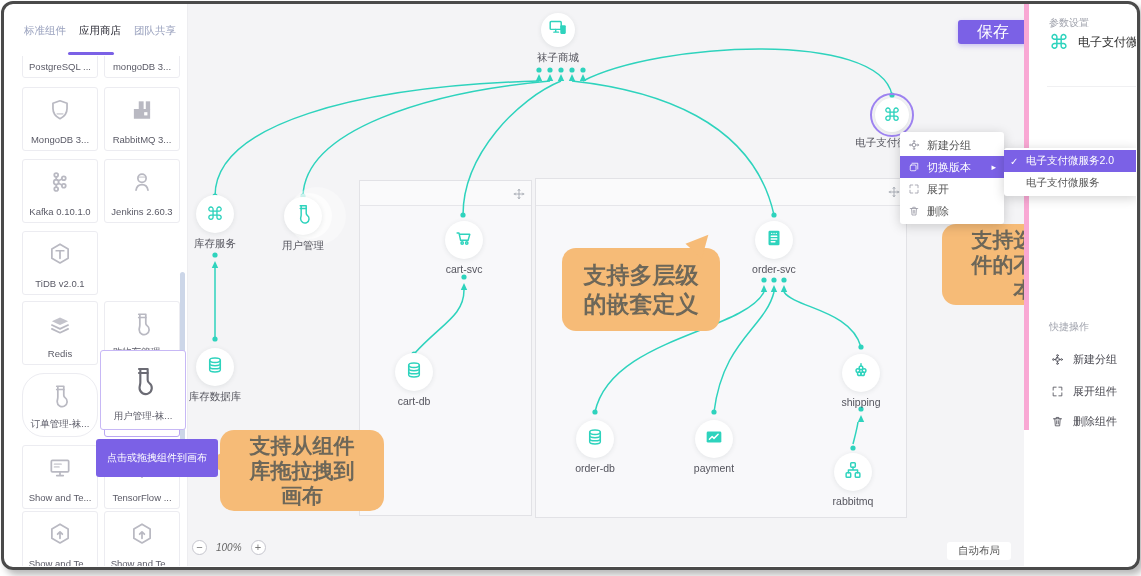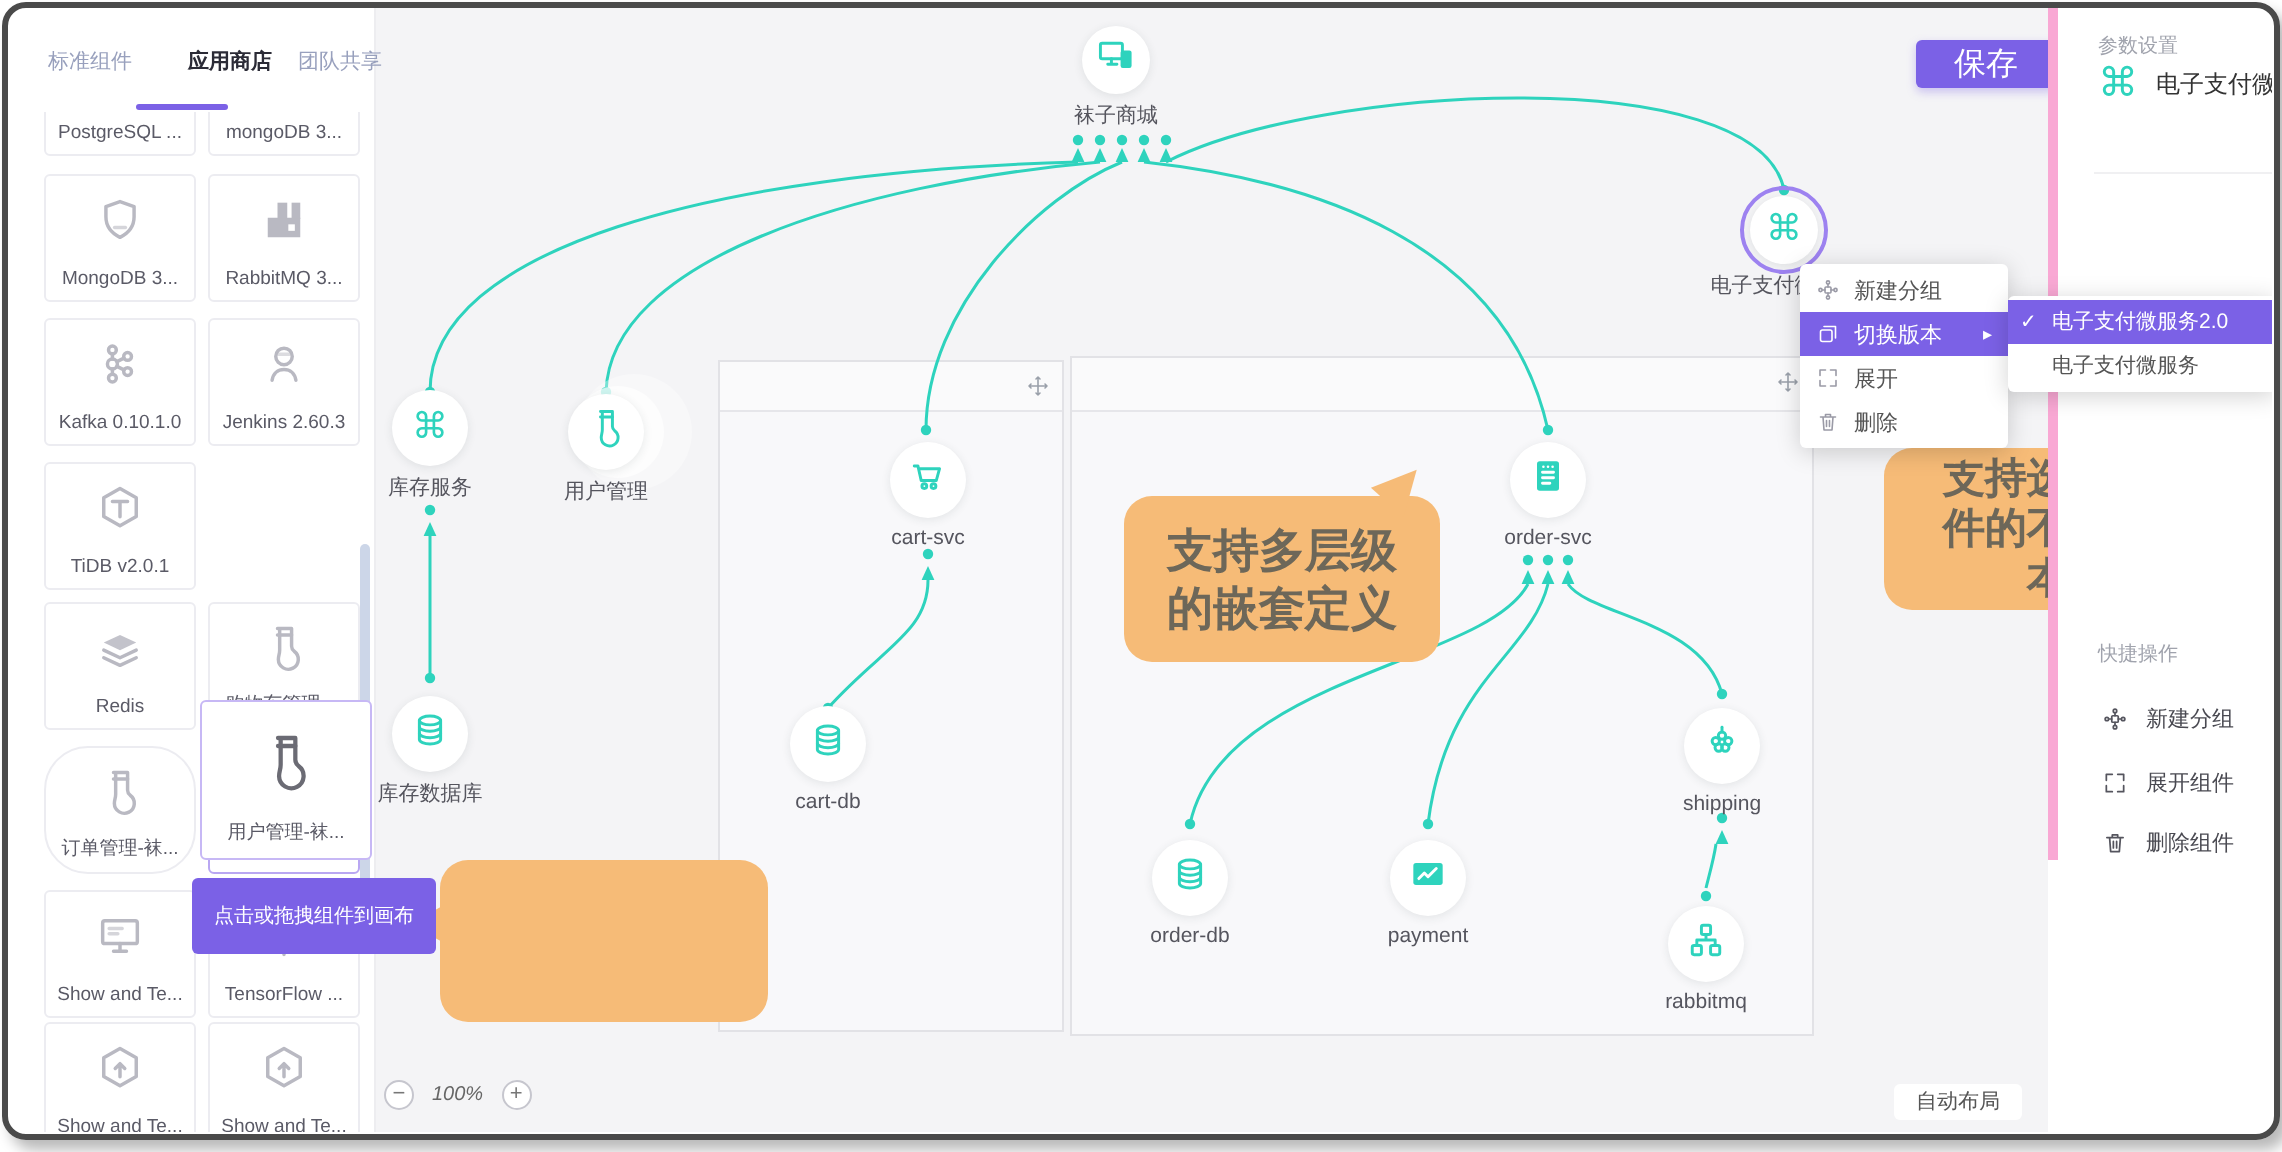--- a/index.html
+++ b/index.html
@@ -4,21 +4,21 @@
 <style>
   html,body{margin:0;padding:0;background:#fff;}
   body{width:1141px;height:576px;position:relative;font-family:"Liberation Sans",sans-serif;-webkit-font-smoothing:antialiased;}
   .frame-clip{position:absolute;left:2px;top:2px;width:1134px;height:564px;border-radius:11px;overflow:hidden;background:#fff;}
   .frame-border{position:absolute;left:1px;top:1px;width:1133px;height:563px;border:3px solid #4a4a4a;border-radius:12px;pointer-events:none;z-index:60;box-shadow:4px 5px 7px rgba(0,0,0,.28);}
 
   
   .sidebar{position:absolute;left:0;top:0;width:185px;height:564px;background:#fff;border-right:1px solid #ededf0;z-index:4;}
   .tabbar{position:absolute;left:22px;top:22px;width:150px;display:flex;gap:13px;font-size:10.5px;color:#98a0bd;white-space:nowrap;justify-content:space-between;}
   .tab{cursor:pointer;}
-  .tab.active{color:#2b2b36;font-weight:bold;margin-left:15px;}
+  .tab.active{color:#2b2b36;font-weight:normal;}
   .tab-underline{position:absolute;left:66px;top:50px;width:46px;height:3px;border-radius:2px;background:#7b61e6;}
   .cards{position:absolute;left:12px;top:54px;width:168px;height:510px;overflow:hidden;}
   .card{position:absolute;width:76px;height:64px;background:#fff;border:1px solid #ececf1;border-radius:3px;box-sizing:border-box;}
   .card.selected{border-color:#b9a7f2;}
   .cicon{position:absolute;left:0;right:0;top:6px;height:32px;display:flex;align-items:center;justify-content:center;color:#b9b9c2;}
   .clabel{position:absolute;left:3px;right:3px;bottom:5px;font-size:9.5px;color:#5a5a66;text-align:center;white-space:nowrap;overflow:hidden;}
   .scroll-thumb{position:absolute;right:2px;top:270px;width:5px;height:200px;border-radius:3px;background:#ccd6e8;z-index:5;}
 
   
   .canvas{position:absolute;left:185px;top:0;width:837px;height:564px;background:#f4f4f6;overflow:hidden;}
@@ -453,20 +453,23 @@
 的嵌套定义</span>
   </div>
   <div class="callout co-version">
     <span class="tail"></span>
     <span>支持选择组
 件的不同版
 本</span>
   </div>
   <div class="callout co-drag">
     <span class="tail"></span>
+    <span>支持从组件
+库拖拉拽到
+画布</span>
   </div>
 
   <div class="ctx-menu" id="ctx-menu">
       <div class="menu-row">
         <span class="micon">
           <svg width="12" height="12" viewBox="0 0 24 24" fill="none" stroke="currentColor" stroke-width="1.6" stroke-linecap="round" stroke-linejoin="round">
             <rect x="9" y="9" width="6" height="6" rx="1"></rect>
             <circle cx="12" cy="4.5" r="1.6"></circle>
             <circle cx="4.5" cy="12" r="1.6"></circle>
             <circle cx="19.5" cy="12" r="1.6"></circle>

